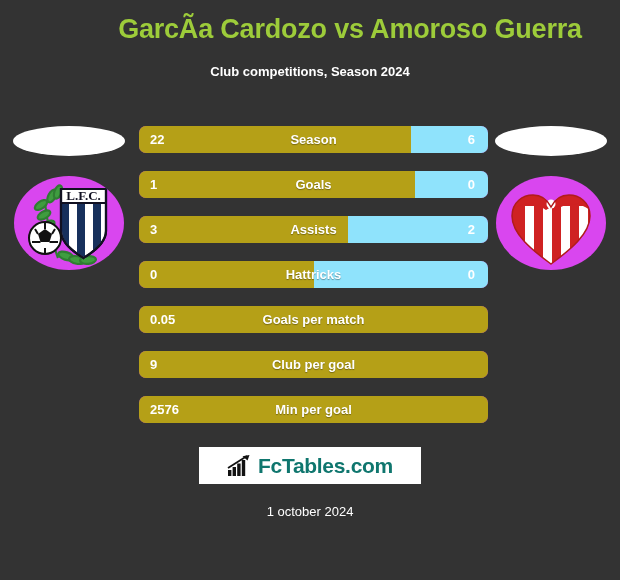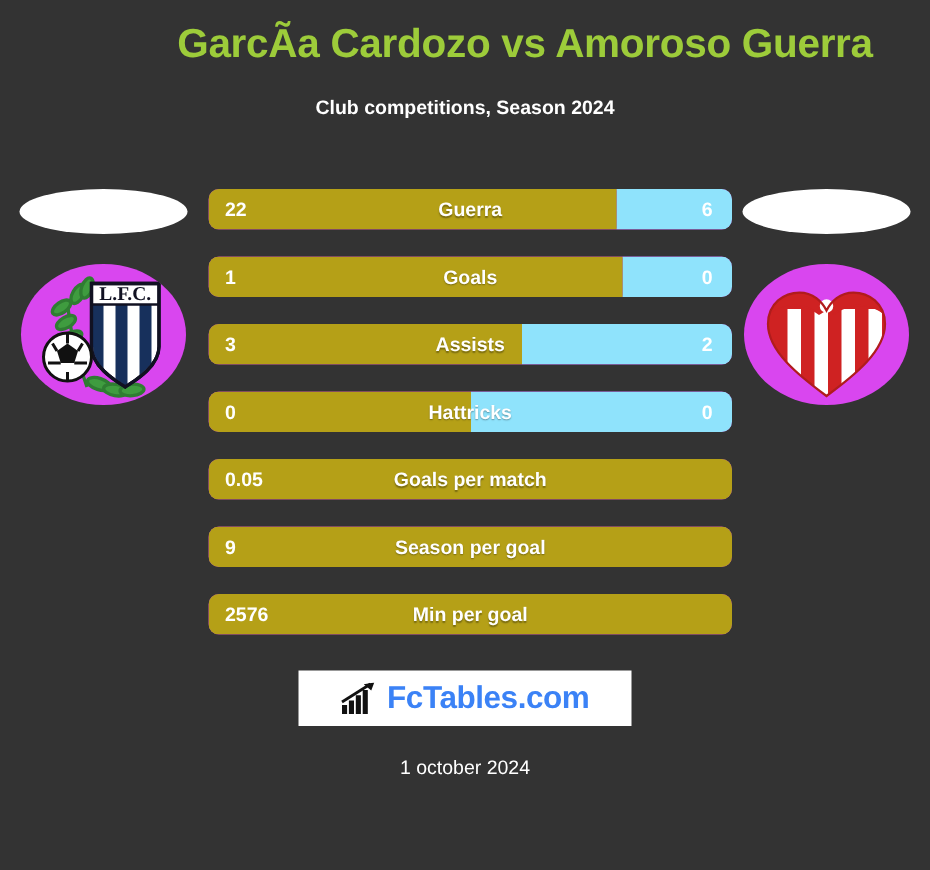--- a/index.html
+++ b/index.html
@@ -149,21 +149,21 @@
     width: 222px;
     height: 37px;
     background: #ffffff;
     display: flex;
     align-items: center;
     justify-content: center;
     gap: 7px;
   }
   .wm-icon { display: block; }
   .wm-text {
-    color: #3b82f6;
+    color: #0f766e;
     font-size: 21px;
     font-weight: bold;
     letter-spacing: -0.3px;
   }
   .footer-date {
     position: absolute;
     top: 504px;
     left: 0;
     width: 620px;
     text-align: center;
@@ -243,21 +243,21 @@
         <path d="M55 88 C 36 74, 16 58, 16 40 C 16 26, 27 19, 37 19 C 46 19, 52 25, 55 31 C 58 25, 64 19, 73 19 C 83 19, 94 26, 94 40 C 94 58, 74 74, 55 88 Z" fill="none" stroke="#b01c1c" stroke-width="1.5"></path>
       </svg>
     </div>
   </div>
 
   <div class="bars" id="bars">
       <div class="bar-row">
         <div class="bar-home" style="width: 78%; background: rgb(181, 160, 23);"></div>
         <div class="bar-away" style="width: 22%; background: rgb(143, 227, 252);"></div>
         <div class="bar-val-home">22</div>
-        <div class="bar-label">Guerra</div>
+        <div class="bar-label">Season</div>
         <div class="bar-val-away">6</div>
       </div>
       <div class="bar-row">
         <div class="bar-home" style="width: 79%; background: rgb(181, 160, 23);"></div>
         <div class="bar-away" style="width: 21%; background: rgb(143, 227, 252);"></div>
         <div class="bar-val-home">1</div>
         <div class="bar-label">Goals</div>
         <div class="bar-val-away">0</div>
       </div>
       <div class="bar-row">
@@ -275,21 +275,21 @@
         <div class="bar-val-away">0</div>
       </div>
       <div class="bar-row">
         <div class="bar-home" style="width: 100%; background: rgb(181, 160, 23);"></div>
         <div class="bar-val-home">0.05</div>
         <div class="bar-label">Goals per match</div>
       </div>
       <div class="bar-row">
         <div class="bar-home" style="width: 100%; background: rgb(181, 160, 23);"></div>
         <div class="bar-val-home">9</div>
-        <div class="bar-label">Season per goal</div>
+        <div class="bar-label">Club per goal</div>
       </div>
       <div class="bar-row">
         <div class="bar-home" style="width: 100%; background: rgb(181, 160, 23);"></div>
         <div class="bar-val-home">2576</div>
         <div class="bar-label">Min per goal</div>
       </div>
     </div>
 
   <div class="watermark">
     <svg class="wm-icon" width="24" height="22" viewBox="0 0 24 22" xmlns="http://www.w3.org/2000/svg">

